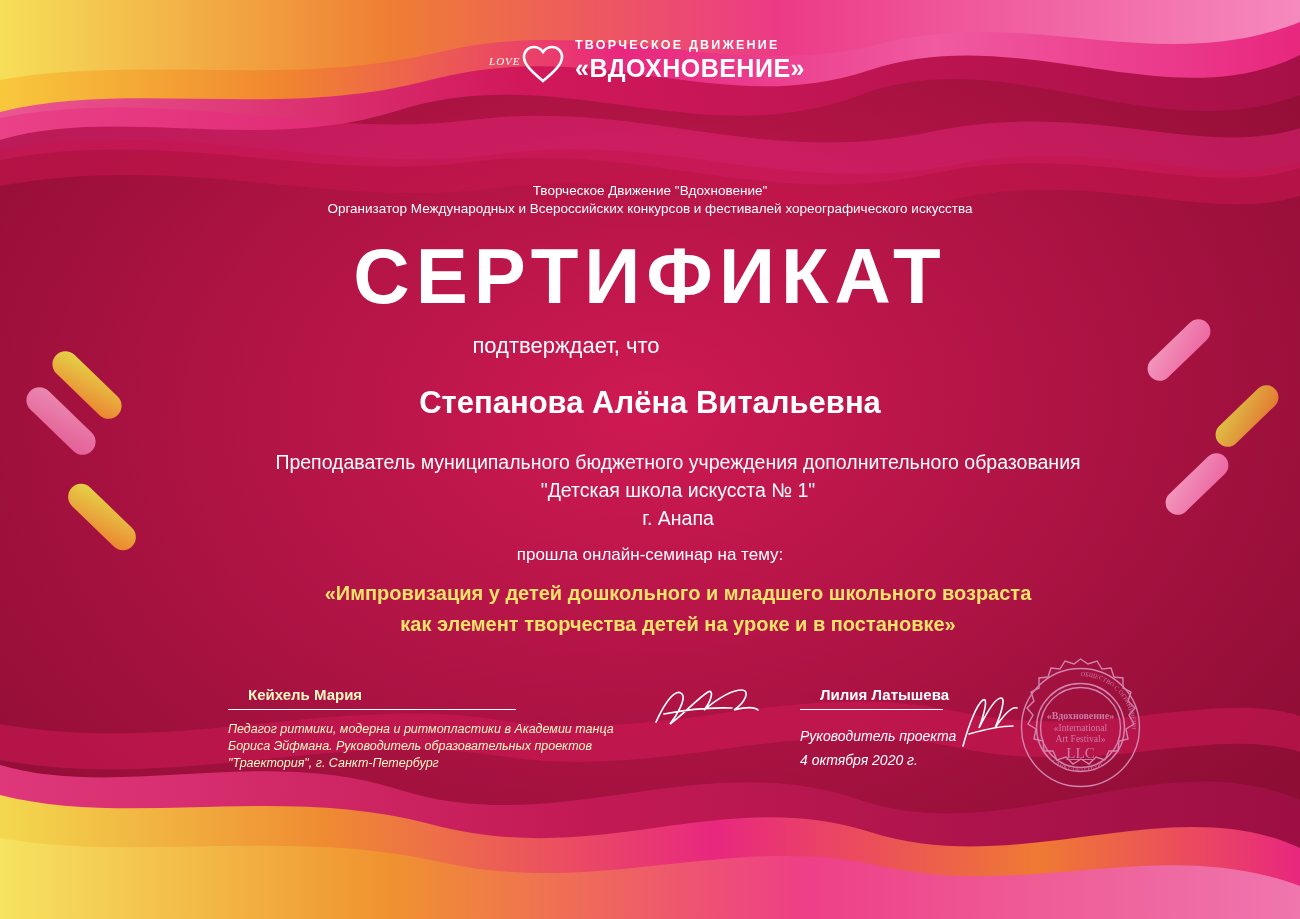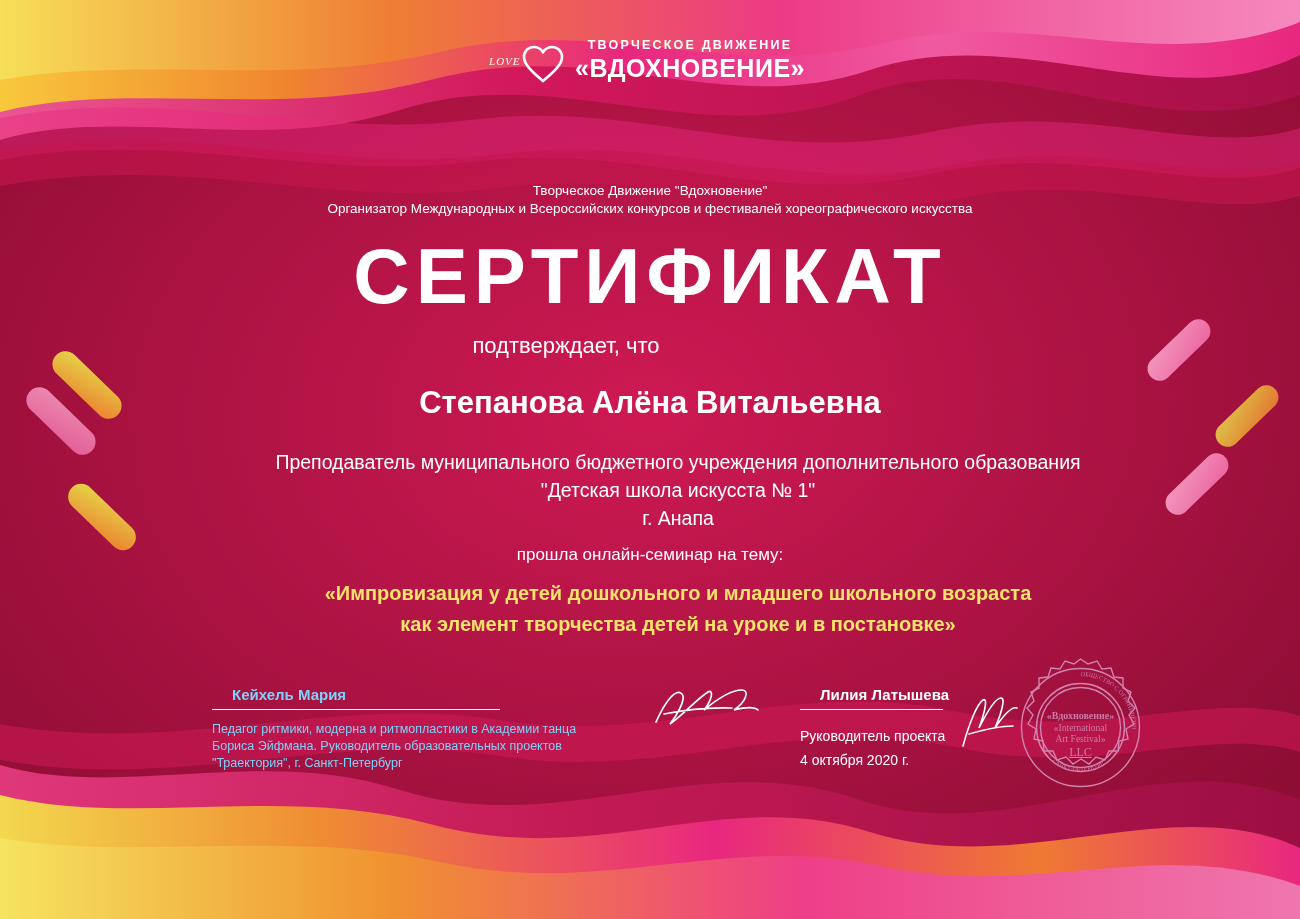--- a/index.html
+++ b/index.html
@@ -51,21 +51,21 @@
     font-style: italic;
     color: #fff;
   }
   .logo-heart {
     position: absolute;
     left: 26px;
     top: 6px;
   }
   .logo-text {
     padding-left: 80px;
-    text-align: center;
+    text-align: left;
   }
   .logo-line1 {
     font-size: 12.5px;
     letter-spacing: 2.2px;
     font-weight: bold;
     line-height: 14px;
   }
   .logo-line2 {
     font-size: 25px;
     font-weight: bold;
@@ -159,24 +159,24 @@
     top: 642px;
     width: 1300px;
     text-align: center;
     color: #ffffff;
     font-size: 17px;
   }
 
   
   .sig-left {
     position: absolute;
-    left: 212px;
+    left: 228px;
     top: 686px;
     width: 420px;
-    color: #7dd3fc;
+    color: #fef9c3;
   }
   .sig-right {
     position: absolute;
     left: 800px;
     top: 686px;
     width: 300px;
     color: #ffffff;
   }
   .sig-name {
     font-size: 15px;
@@ -187,20 +187,21 @@
     margin-top: 6px;
     height: 1px;
     background: #ffffff;
     width: 288px;
   }
   .sig-right .sig-rule { width: 143px; }
   .sig-desc {
     margin-top: 11px;
     font-size: 12.5px;
     line-height: 17px;
+    font-style: italic;
   }
   .sig-right .sig-desc {
     font-size: 14px;
     line-height: 24px;
     margin-top: 14px;
   }
   .scribble-left {
     position: absolute;
     left: 650px;
     top: 680px;
@@ -411,17 +412,17 @@
           <textPath href="#sealArc" startOffset="0%">ОБЩЕСТВО С ОГРАНИЧЕННОЙ ОТВЕТСТВЕННОСТЬЮ</textPath>
         </text>
         <path id="sealArcBottom" d="M28,90 A51,51 0 0,0 117,90" fill="none"></path>
         <text font-family="Liberation Serif, serif" font-size="6" fill="#cf79a7">
           <textPath href="#sealArcBottom" startOffset="22%">САНКТ-ПЕТЕРБУРГ</textPath>
         </text>
       </svg>
       <div class="seal-text" style="top:55px; font-size:10px; font-weight:bold;">«Вдохновение»</div>
       <div class="seal-text" style="top:68px; font-size:9.5px;">«International</div>
       <div class="seal-text" style="top:79px; font-size:9.5px;">Art Festival»</div>
-      <div class="seal-text" style="top:90px; font-size:12px;text-decoration:underline;">LLC</div>
+      <div class="seal-text" style="top:90px; font-size:15px;text-decoration:underline;">LLC</div>
     </div>
 
   </div>
 </div>
 
 </body></html>

